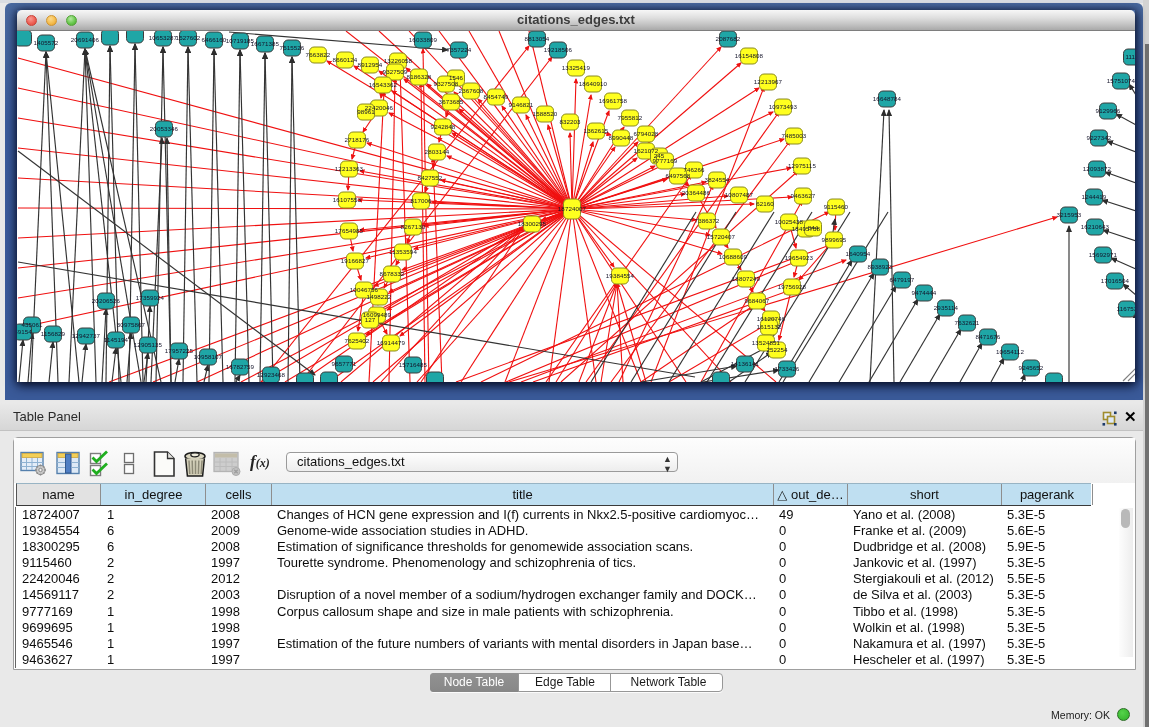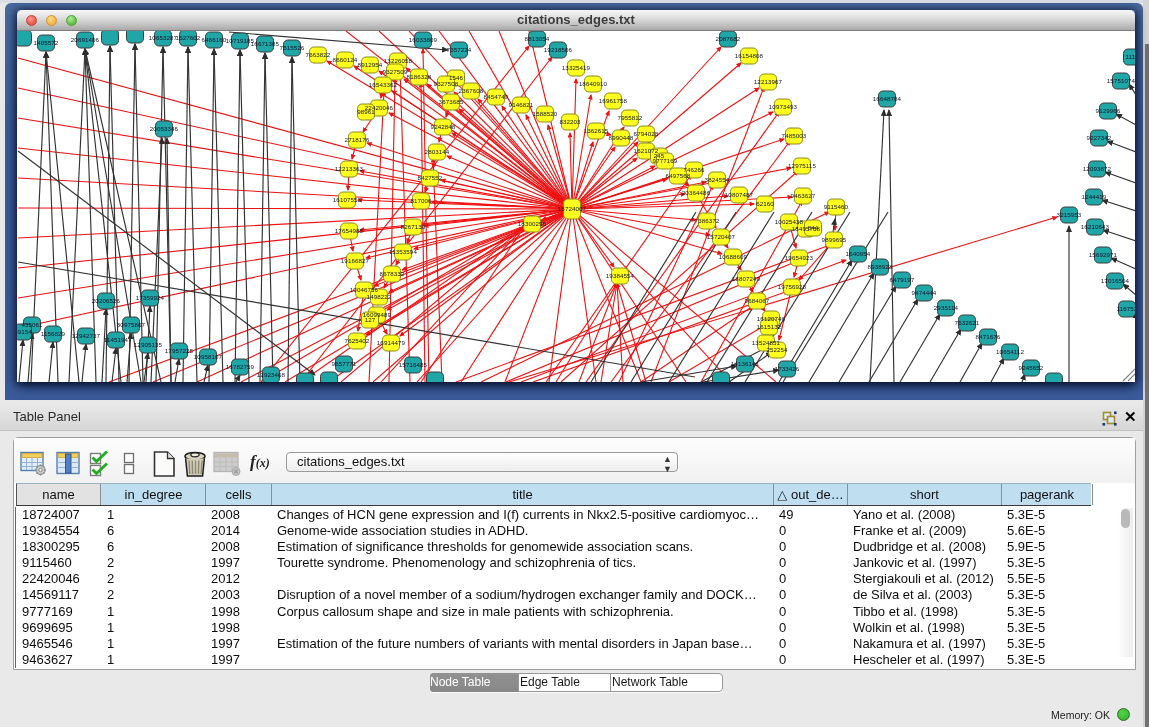--- a/index.html
+++ b/index.html
@@ -28,21 +28,21 @@
 
 #thead{left:16px;top:483px;width:1075px;height:23px;background:#bfdff1;border-top:1px solid #98b4c4;border-bottom:1px solid #3a3a3a;border-left:1px solid #555}
 .th{position:absolute;top:0;height:21px;line-height:21px;text-align:center;font-size:13px;color:#111;border-right:1px solid #8e8e8e}
 #tbody{left:15px;top:507px;width:1104px;height:161px;background:#fff;border-left:1px solid #666}
 .row{position:relative;height:16.1px}
 .c{position:absolute;top:0;height:16px;line-height:16.2px;font-size:13px;color:#0d0d0d;white-space:nowrap;overflow:hidden}
 #sbtrack{left:1119px;top:508px;width:14px;height:149px;background:linear-gradient(90deg,#fdfdfd,#ededed)}
 #sbthumb{left:1121px;top:509px;width:9px;height:19px;background:#b9b9b9;border-radius:5px}
 
 #tabs{left:430px;top:673px;width:293px;height:19px;border:1px solid #979797;border-radius:4px;background:#fff;overflow:hidden;box-shadow:0 1px 0 rgba(255,255,255,.8)}
-.tab{position:absolute;top:0;height:19px;line-height:18px;font-size:12px;color:#1a1a1a}
+.tab{position:absolute;top:0;height:19px;line-height:18px;font-size:12px;text-align:center;color:#1a1a1a}
 #tab1{left:0;width:89px;background:linear-gradient(180deg,#929292,#878787);color:#fff;border-right:1px solid #979797;border-radius:3.5px 0 0 3.5px}
 #tab2{left:90px;width:91px;border-right:1px solid #979797}
 #tab3{left:182px;width:113px;border-radius:0 3.5px 3.5px 0}
 #mem{top:709px;width:90px;text-align:right;font-size:10.5px;color:#1c1c1c}
 #memdot{left:1117px;top:708px;width:13px;height:13px;border-radius:50%;background:radial-gradient(circle at 40% 35%,#55d34a,#2fae27);border:1px solid #2a6d24}
 
 .ic{position:absolute;top:450px}
 </style></head><body>
 <div id="stage">
 <div class="abs" id="topstrip"></div>
@@ -645,21 +645,21 @@
         <div class="c" style="left:91px;width:96px">1</div>
         <div class="c" style="left:195px;width:58px">2008</div>
         <div class="c" style="left:261px;width:494px">Changes of HCN gene expression and I(f) currents in Nkx2.5-positive cardiomyoc…</div>
         <div class="c" style="left:763px;width:66px">49</div>
         <div class="c" style="left:837px;width:146px">Yano et al. (2008)</div>
         <div class="c" style="left:991px;width:83px">5.3E-5</div>
       </div>
 <div class="row">
         <div class="c" style="left:6px;width:77px">19384554</div>
         <div class="c" style="left:91px;width:96px">6</div>
-        <div class="c" style="left:195px;width:58px">2014</div>
+        <div class="c" style="left:195px;width:58px">2009</div>
         <div class="c" style="left:261px;width:494px">Genome-wide association studies in ADHD.</div>
         <div class="c" style="left:763px;width:66px">0</div>
         <div class="c" style="left:837px;width:146px">Franke et al. (2009)</div>
         <div class="c" style="left:991px;width:83px">5.6E-5</div>
       </div>
 <div class="row">
         <div class="c" style="left:6px;width:77px">18300295</div>
         <div class="c" style="left:91px;width:96px">6</div>
         <div class="c" style="left:195px;width:58px">2008</div>
         <div class="c" style="left:261px;width:494px">Estimation of significance thresholds for genomewide association scans.</div>

